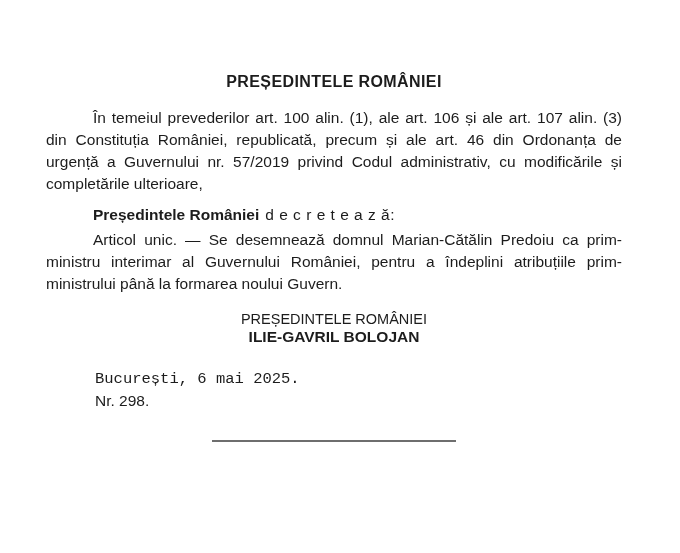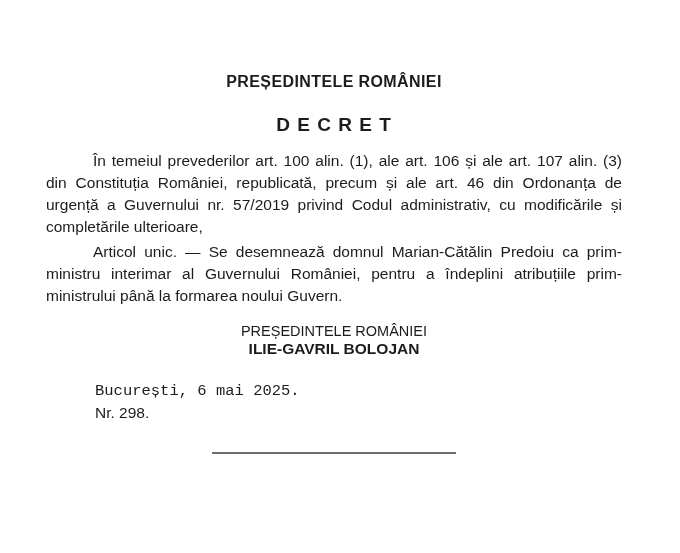--- a/index.html
+++ b/index.html
@@ -99,26 +99,26 @@
     margin: 28px auto 0 auto;
   }
 </style>
 </head>
 <body>
 
 <div class="page">
 
   <div class="header-title">PREȘEDINTELE ROMÂNIEI</div>
 
-  <div class="decree-title">D E C R E T</div>
 
 
 
   <p class="body-par preamble">În temeiul prevederilor art. 100 alin. (1), ale art. 106 și ale art. 107 alin. (3) din Constituția României, republicată, precum și ale art. 46 din Ordonanța de urgență a Guvernului nr. 57/2019 privind Codul administrativ, cu modificările și completările ulterioare,</p>
 
+  <p class="enactment"><span class="bold">Președintele României</span><span class="spaced">d e c r e t e a z ă:</span></p>
 
   <p class="body-par article">Articol unic. — Se desemnează domnul Marian-Cătălin Predoiu ca prim-ministru interimar al Guvernului României, pentru a îndeplini atribuțiile prim-ministrului până la formarea noului Guvern.</p>
 
   <div class="signature">
     <div>PREȘEDINTELE ROMÂNIEI</div>
     <div class="signature-name">ILIE-GAVRIL BOLOJAN</div>
   </div>
 
   <div class="place-date">București, 6 mai 2025.</div>
 

